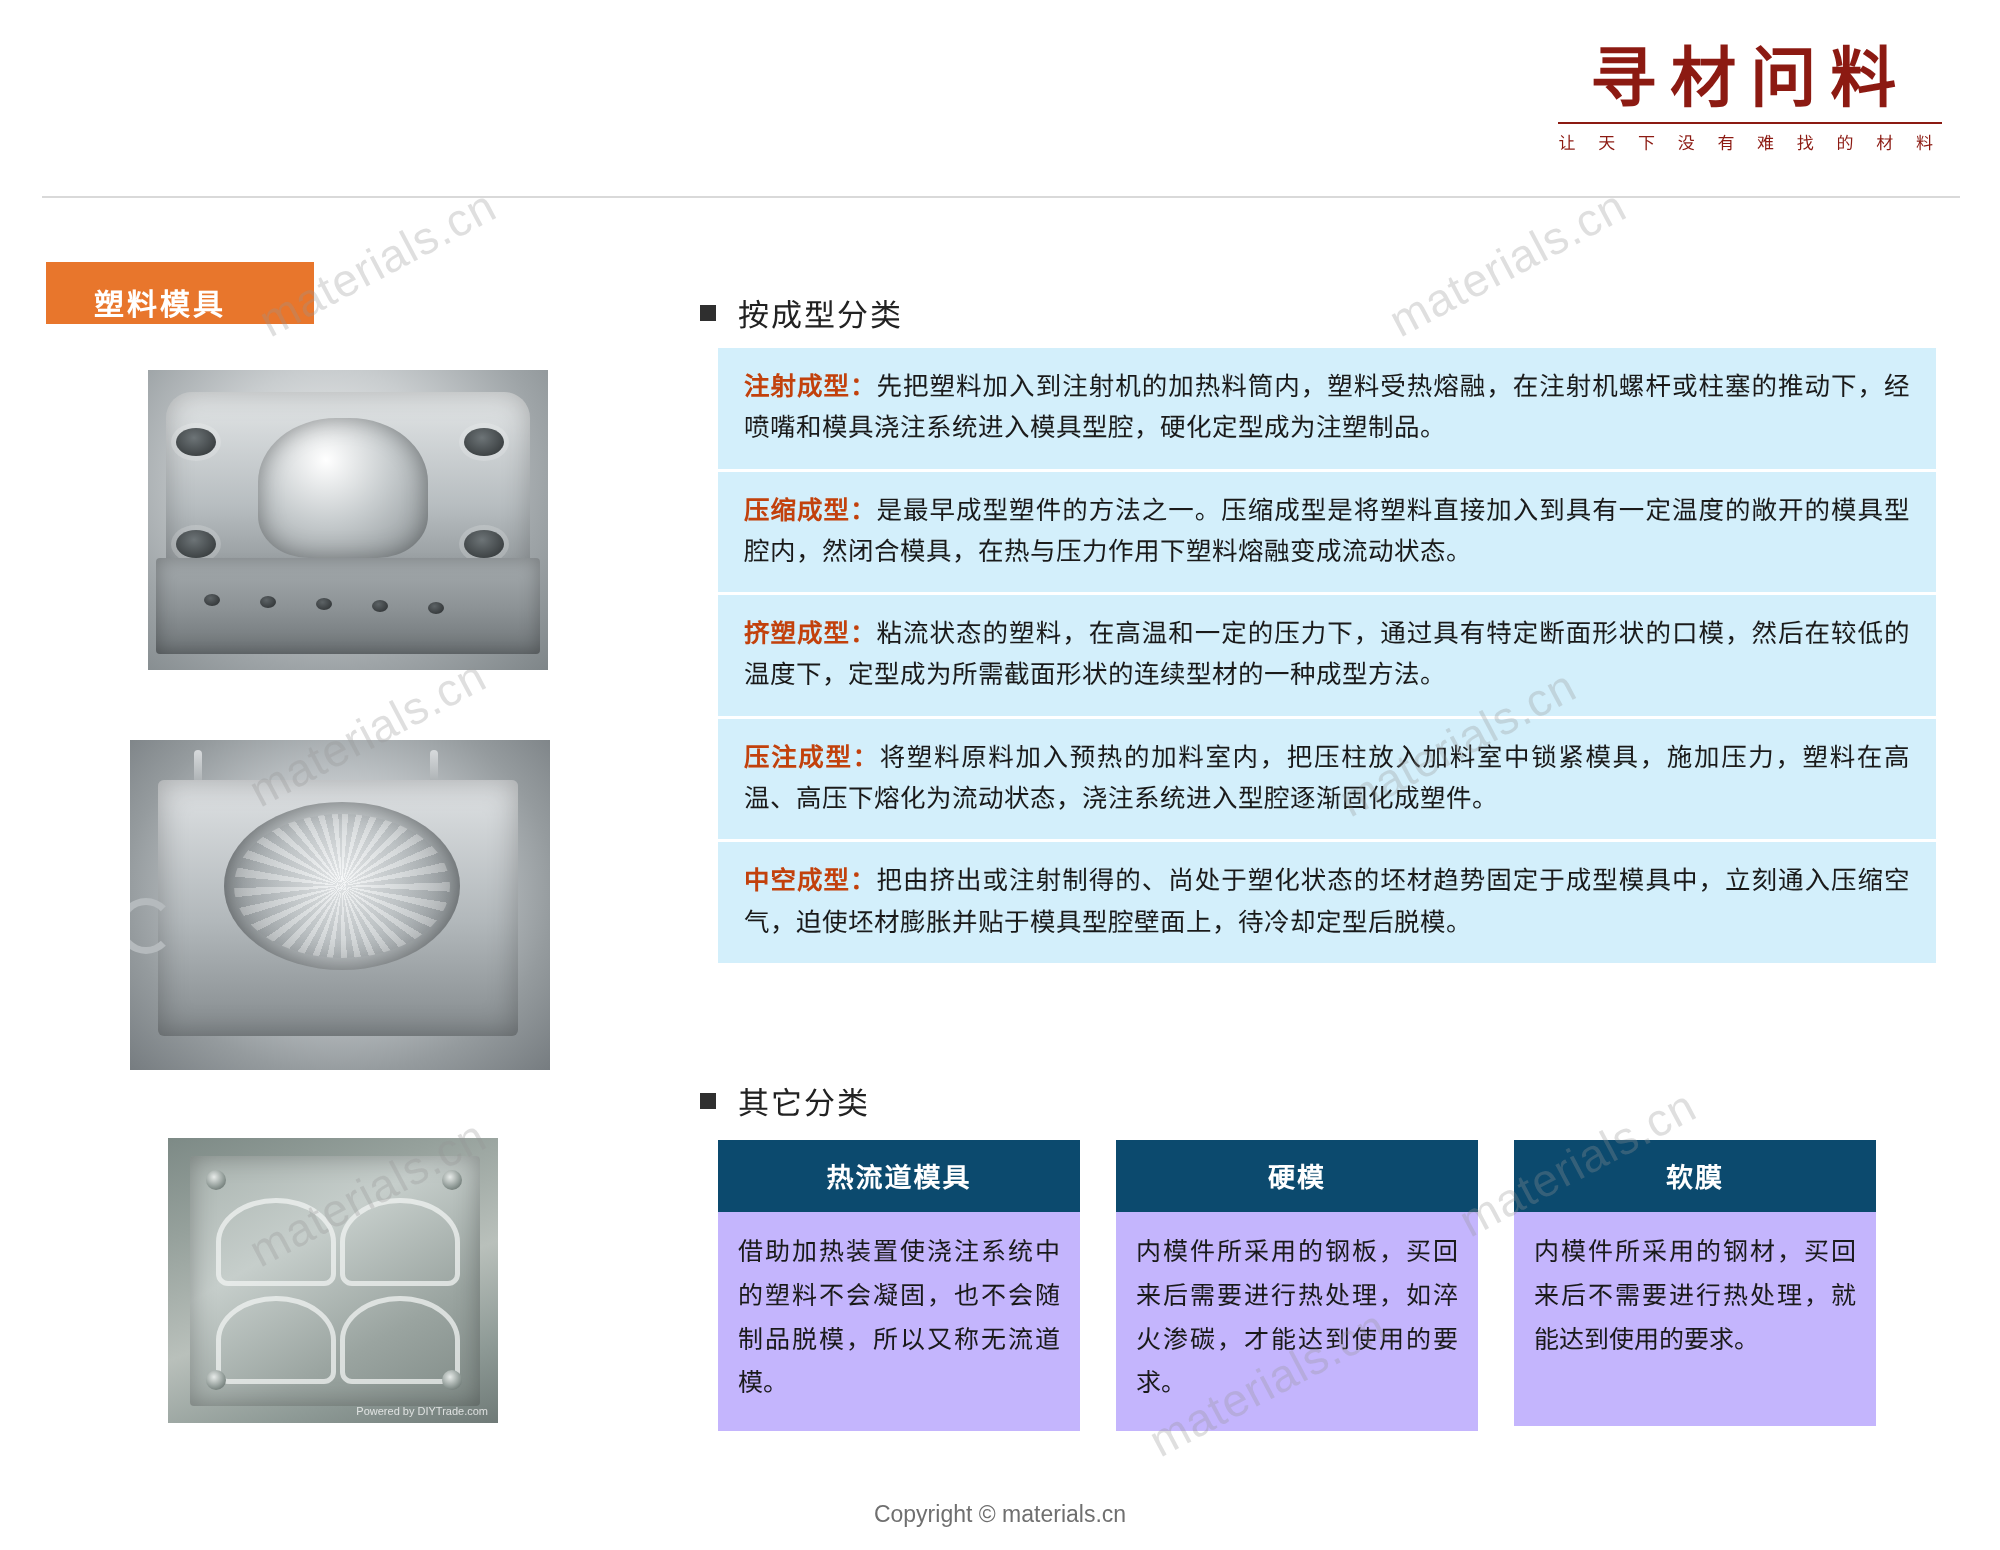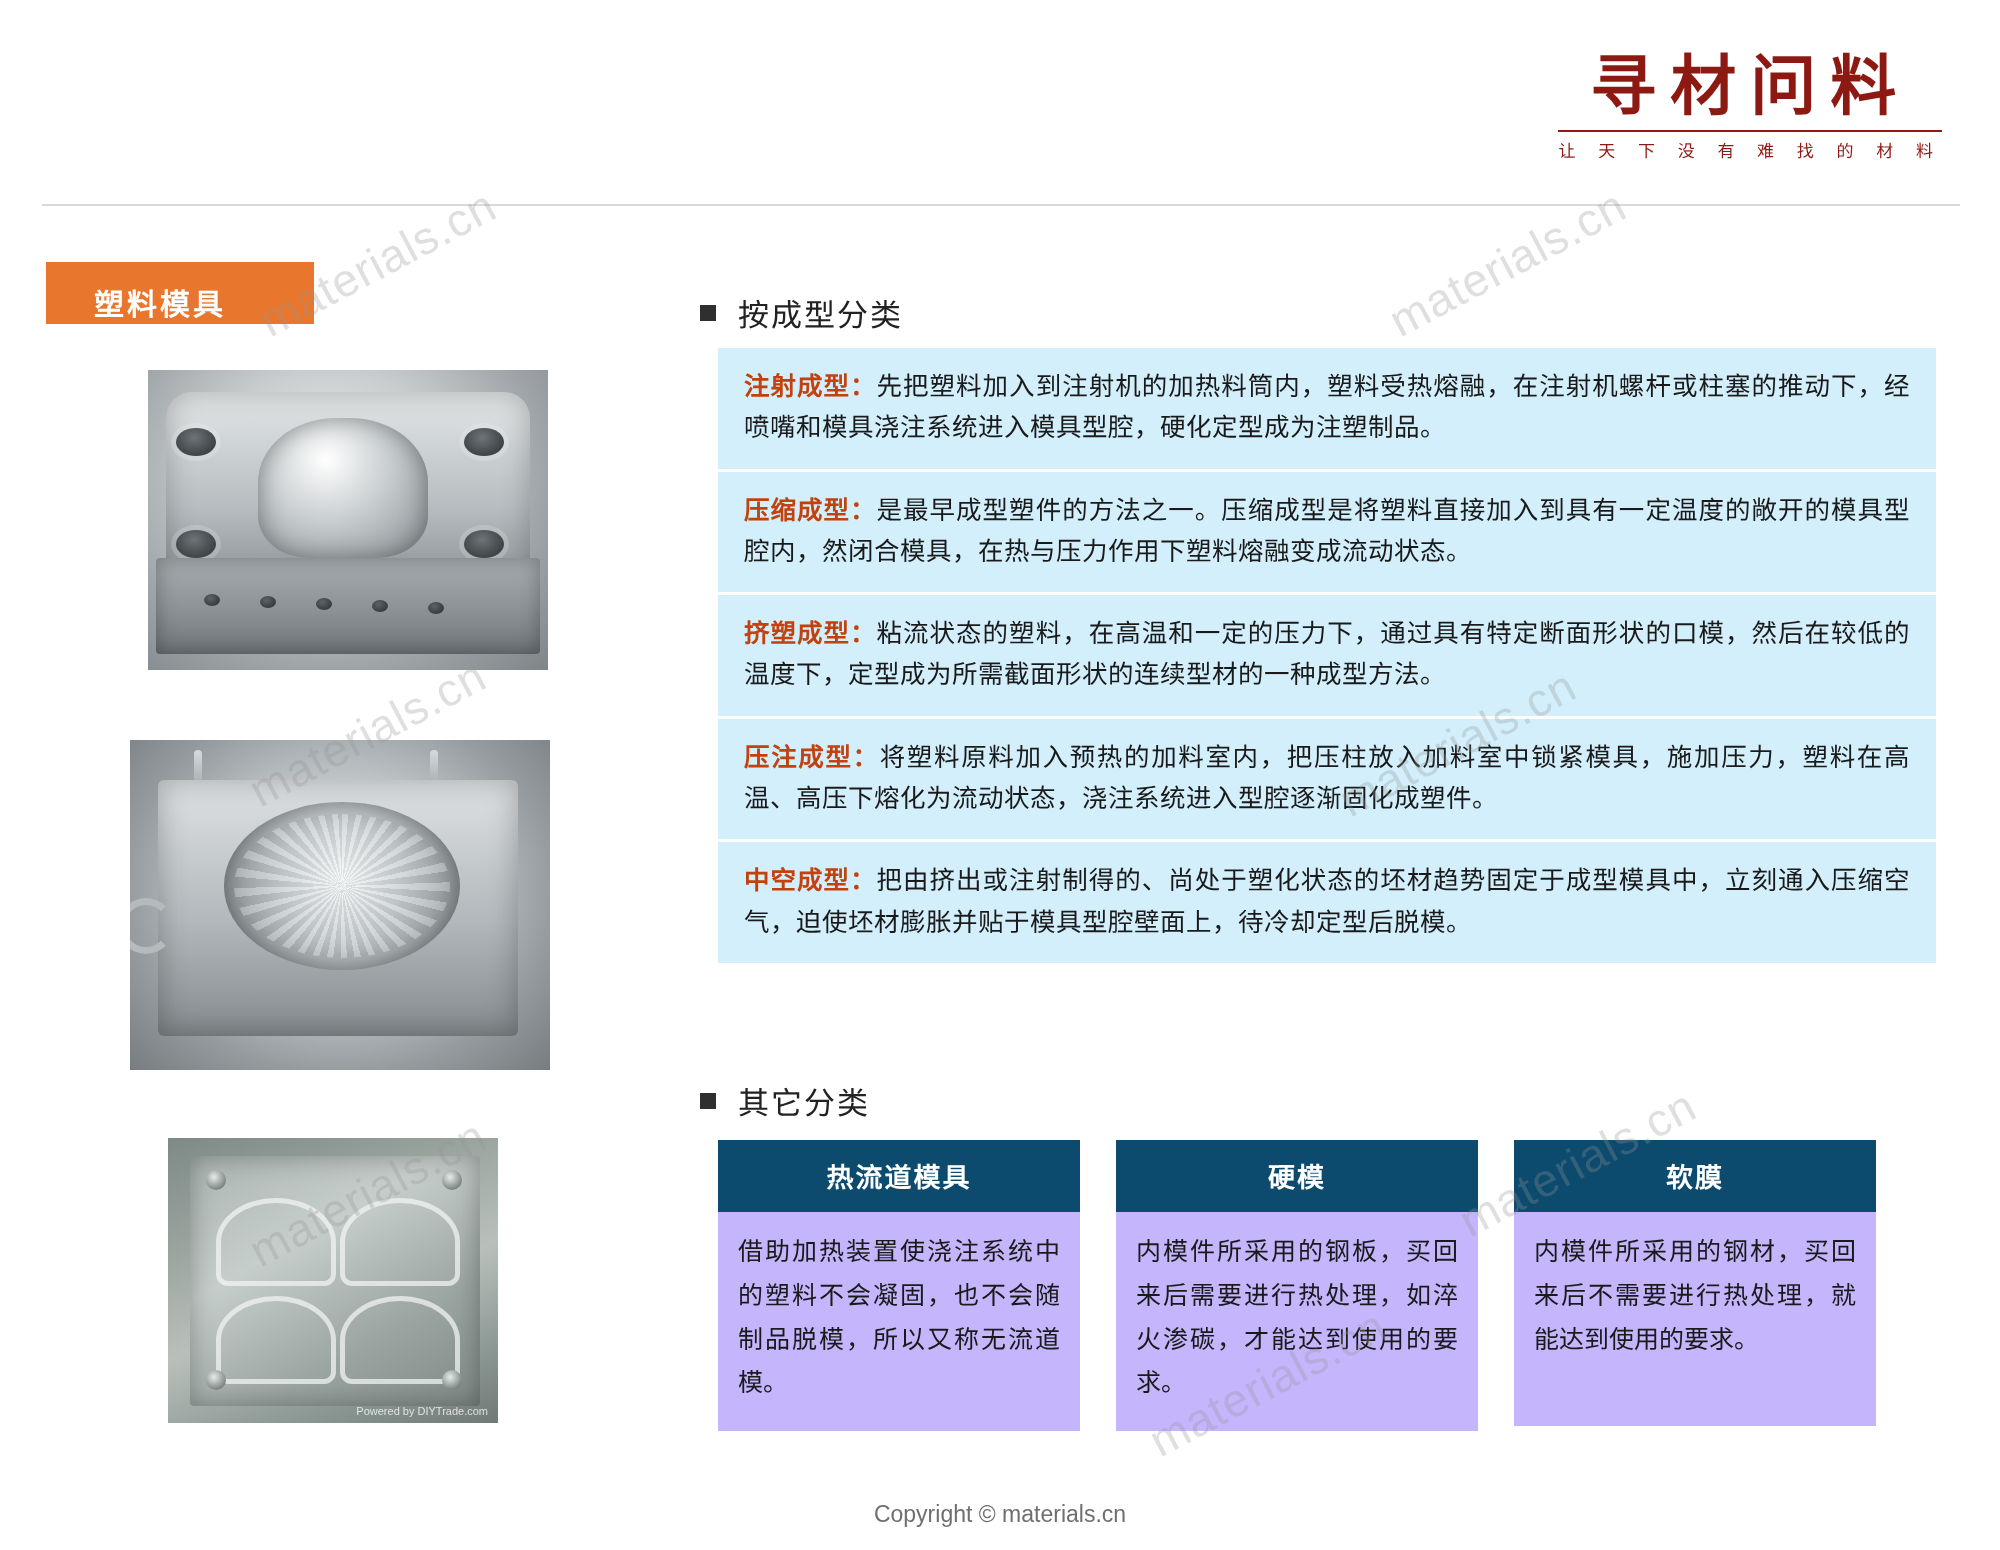--- a/index.html
+++ b/index.html
@@ -11,21 +11,21 @@
     width: 2000px;
     height: 1550px;
     position: relative;
     font-family: "Liberation Sans", "DejaVu Sans", sans-serif;
     overflow: hidden;
   }
 
   
   .header {
     position: absolute;
-    top: 12px; left: 0;
+    top: 4px; left: 0;
     width: 2000px;
     height: 200px;
   }
   .logo-block {
     position: absolute;
     right: 58px;
     top: 38px;
     text-align: center;
     color: #8e1b14;
   }

